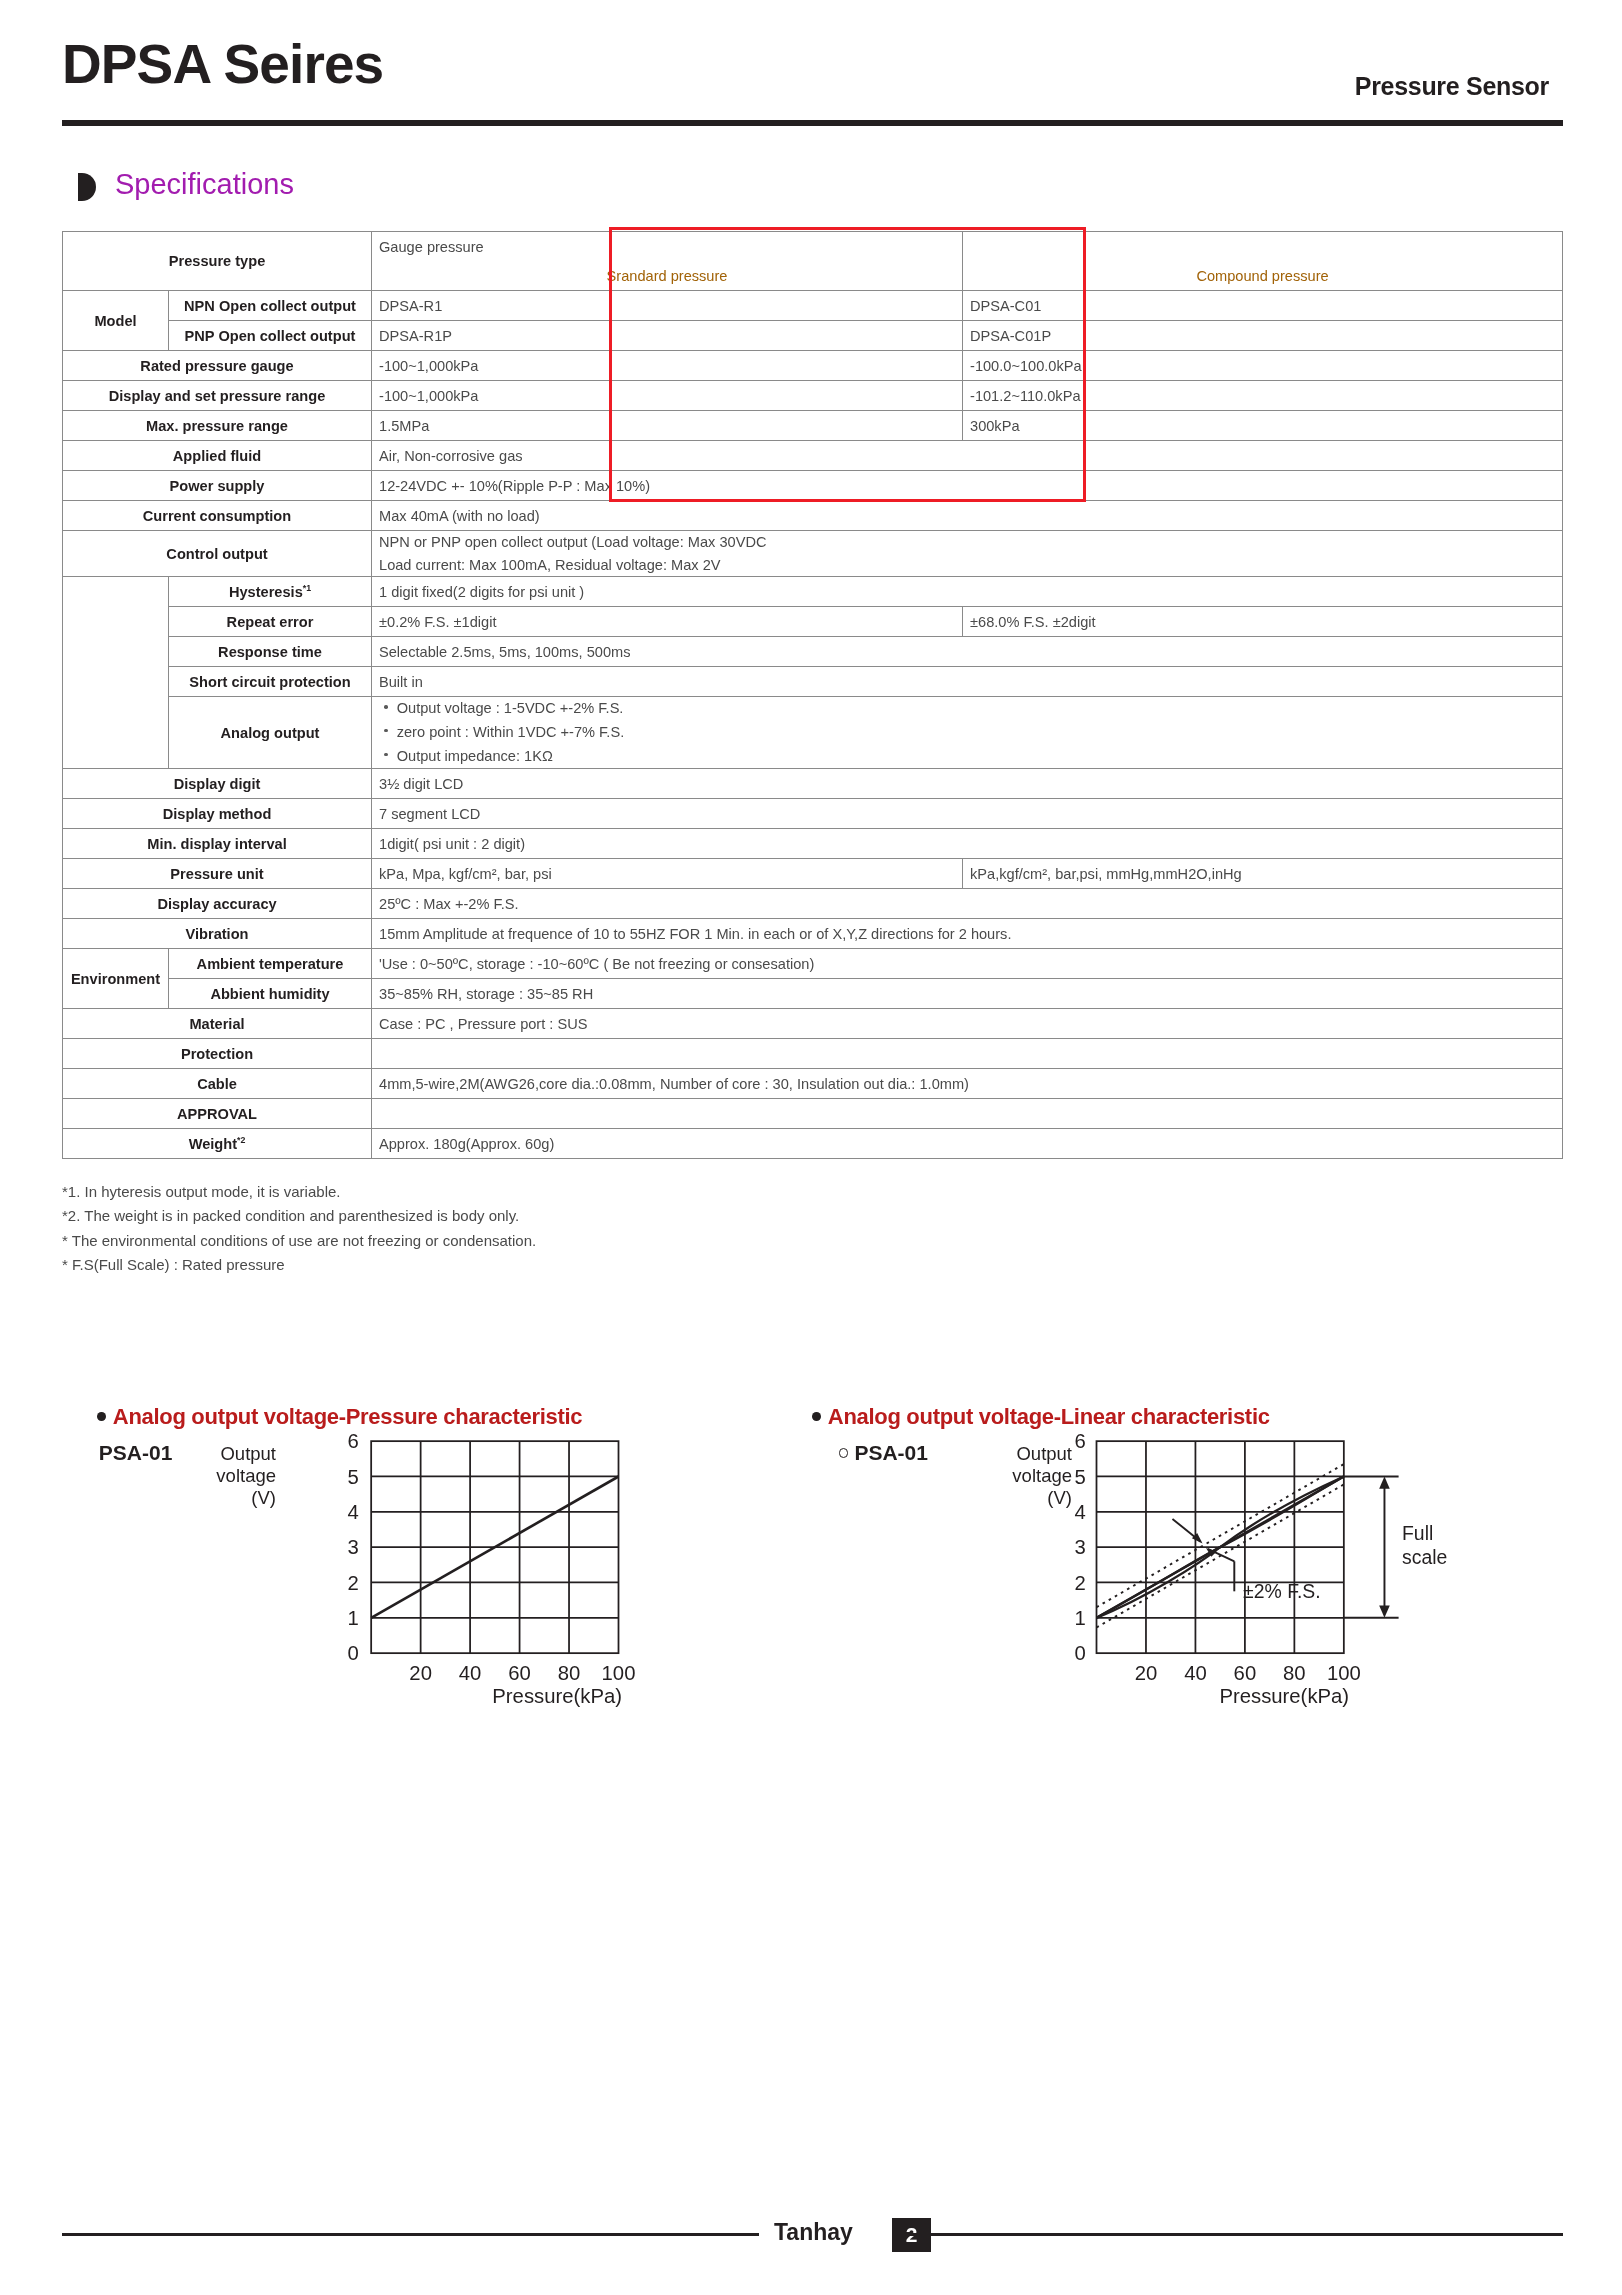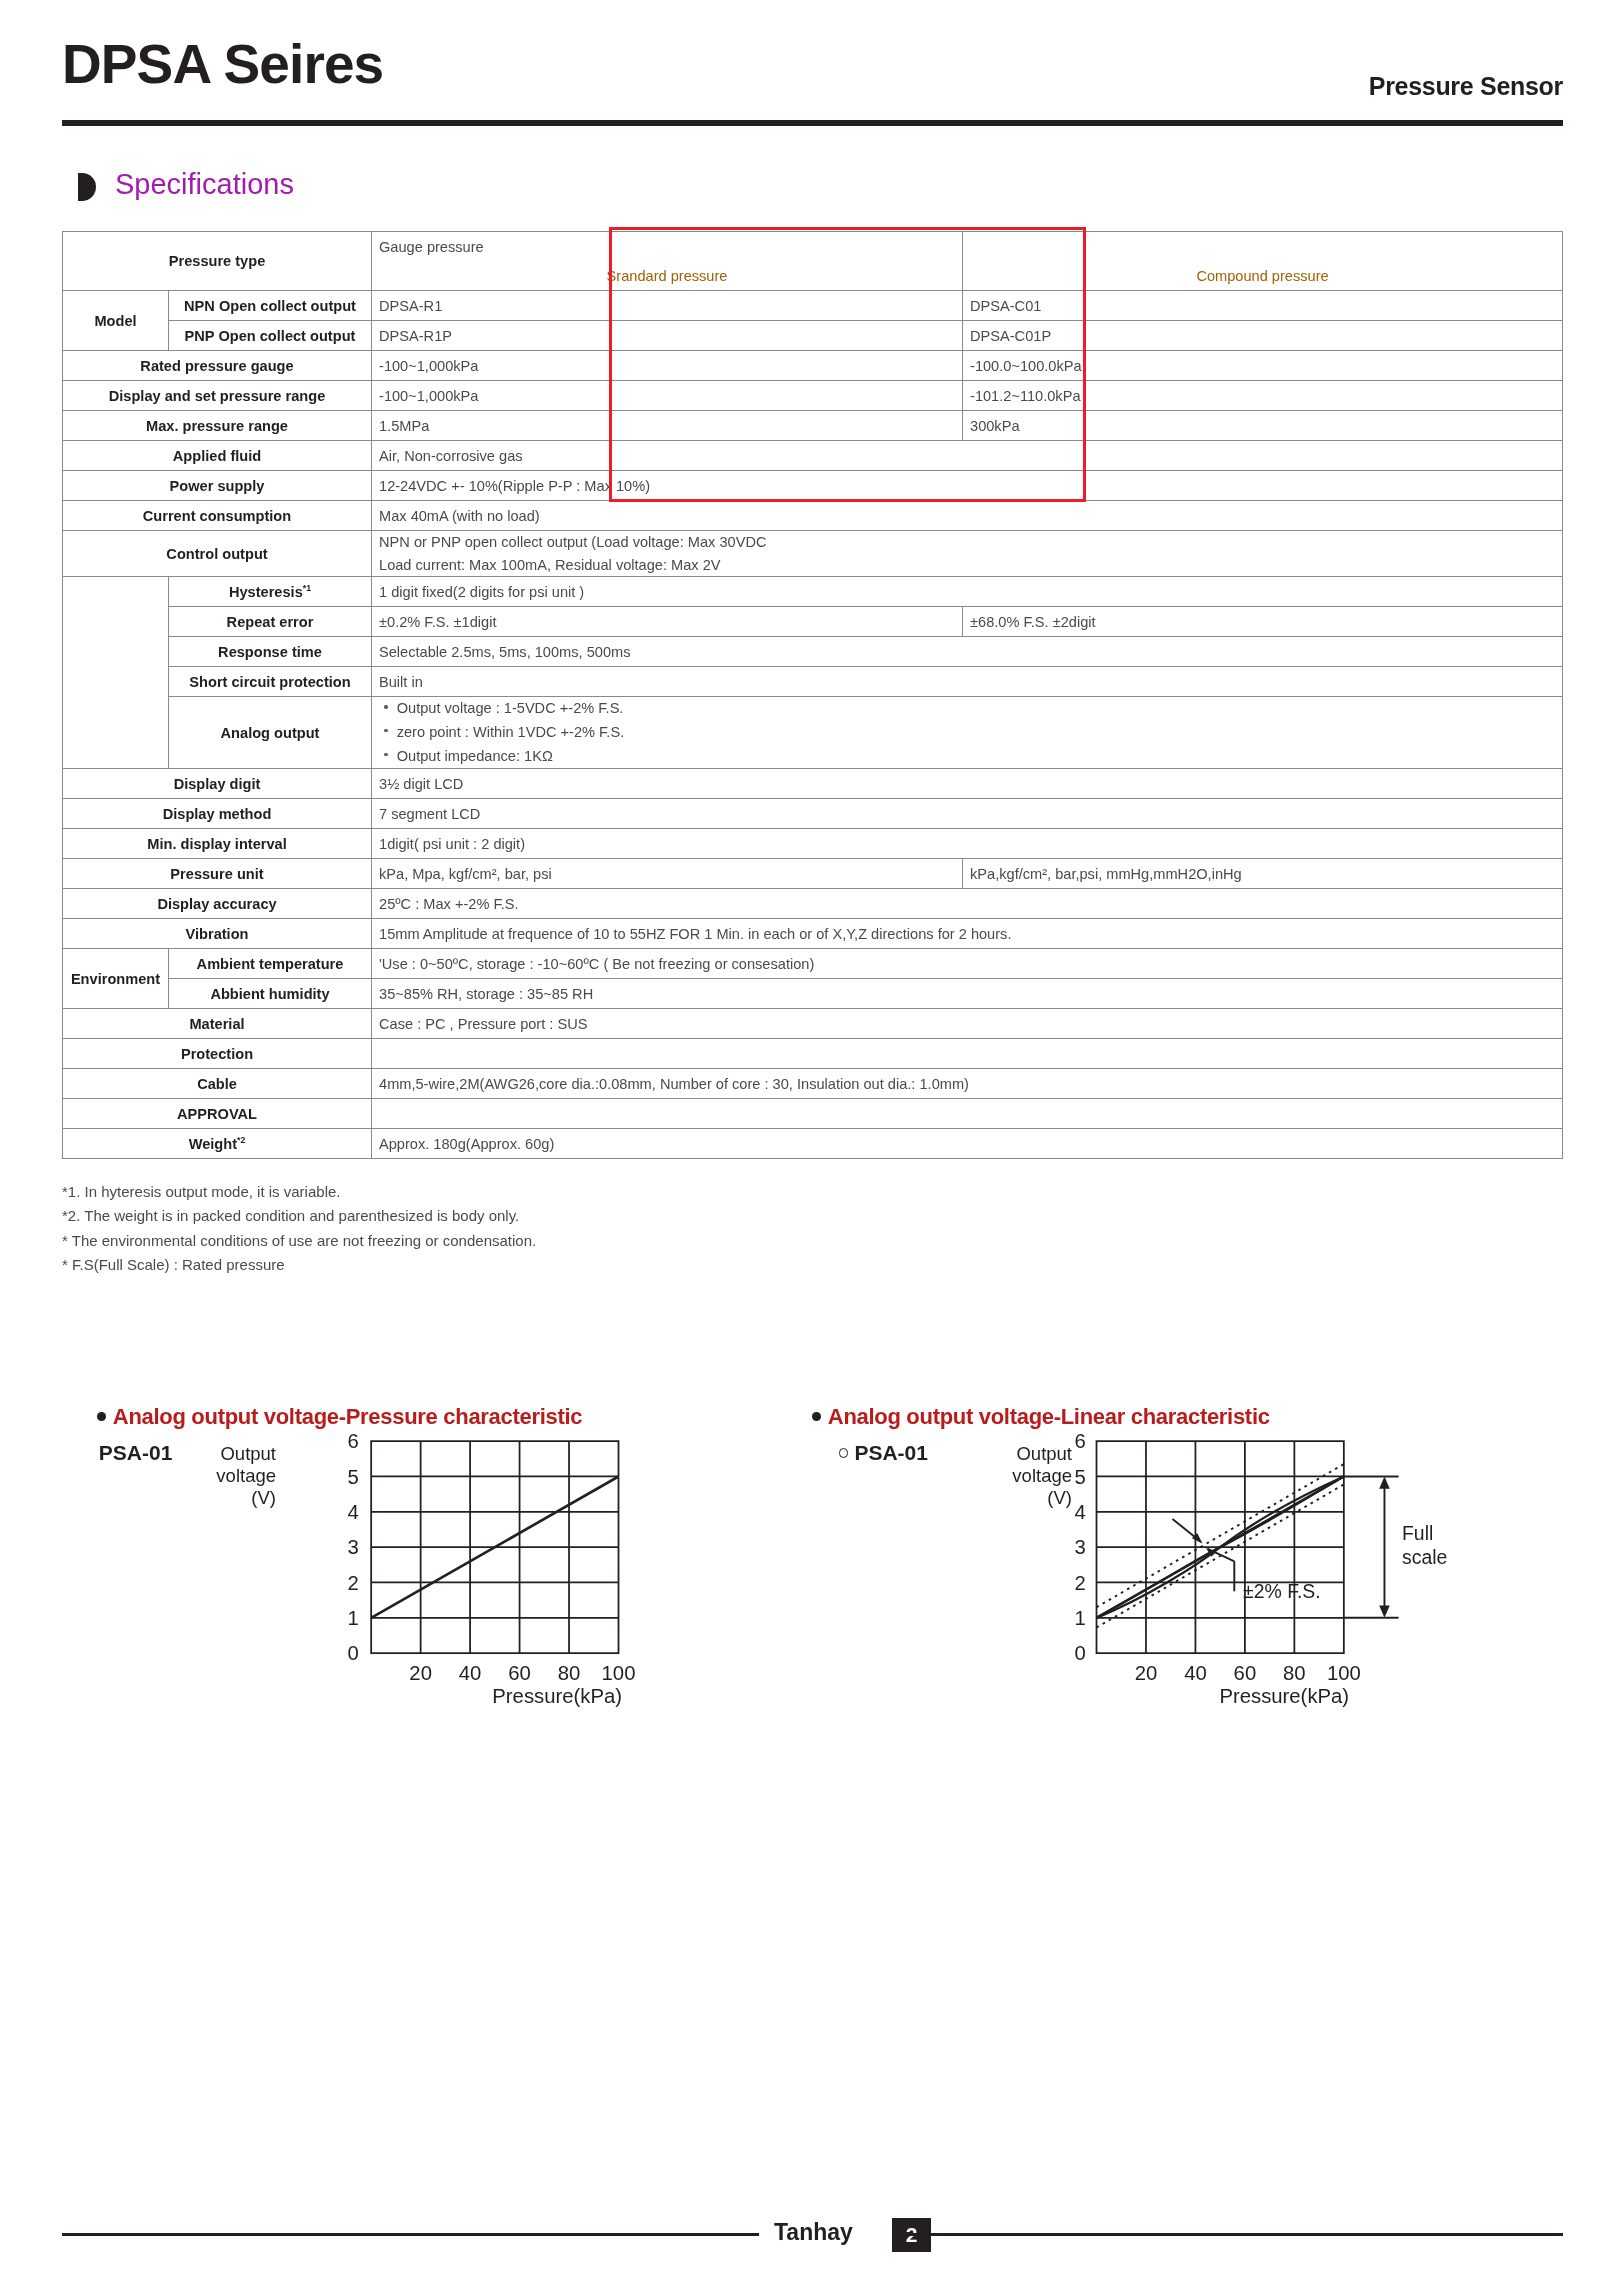--- a/index.html
+++ b/index.html
@@ -14,21 +14,21 @@
   .page{position:relative;width:1623px;height:2295px;}
 
   
   .header{position:absolute;left:62px;top:35px;width:1501px;height:97px;}
   .hdr-title{
     position:absolute;left:0;top:1.8px;
     font-size:55px;font-weight:700;letter-spacing:-0.9px;
     line-height:1;color:#231f20;
   }
   .hdr-right{
-    position:absolute;right:0;top:37px;
+    position:absolute;right:14px;top:37px;
     font-size:25px;font-weight:700;color:#231f20;letter-spacing:-0.3px;text-align:right;
   }
   .hdr-rule{
     position:absolute;left:0;top:85px;width:1501px;height:6.2px;background:#231f20;
   }
 
   
   .sec{position:absolute;left:78px;top:168px;height:41px;}
   .sec-mark{
     position:absolute;left:0;top:5.3px;width:19.4px;height:28px;
@@ -254,21 +254,21 @@
       <tr>
         <td class="lbl">Short circuit protection</td>
         <td class="val" colspan="4">Built in</td>
       </tr>
 
       <tr>
         <td class="lbl">Analog output</td>
         <td class="val multi" colspan="4">
           <ul class="bullets">
             <li>Output voltage : 1-5VDC +-2% F.S.</li>
-            <li>zero point : Within 1VDC +-2% F.S.</li>
+            <li>zero point : Within 1VDC +-7% F.S.</li>
             <li>Output impedance: 1KΩ</li>
           </ul>
         </td>
       </tr>
 
       <tr>
         <td class="lbl" colspan="2">Display digit</td>
         <td class="val" colspan="4">3½ digit LCD</td>
       </tr>
 

